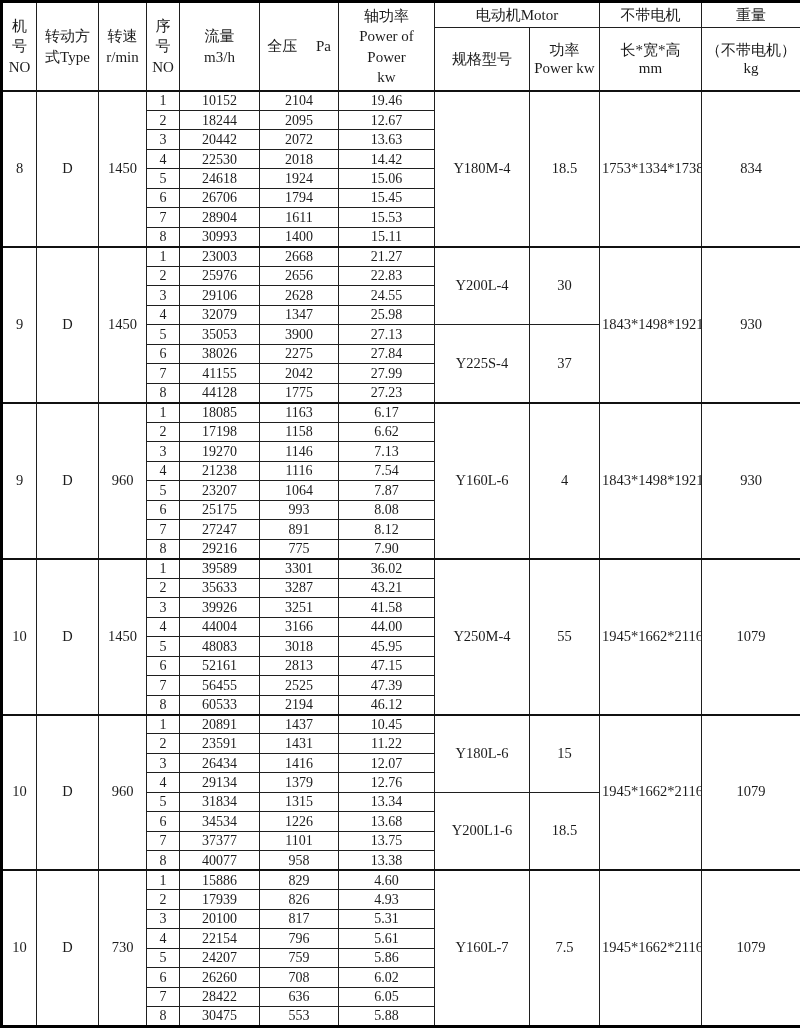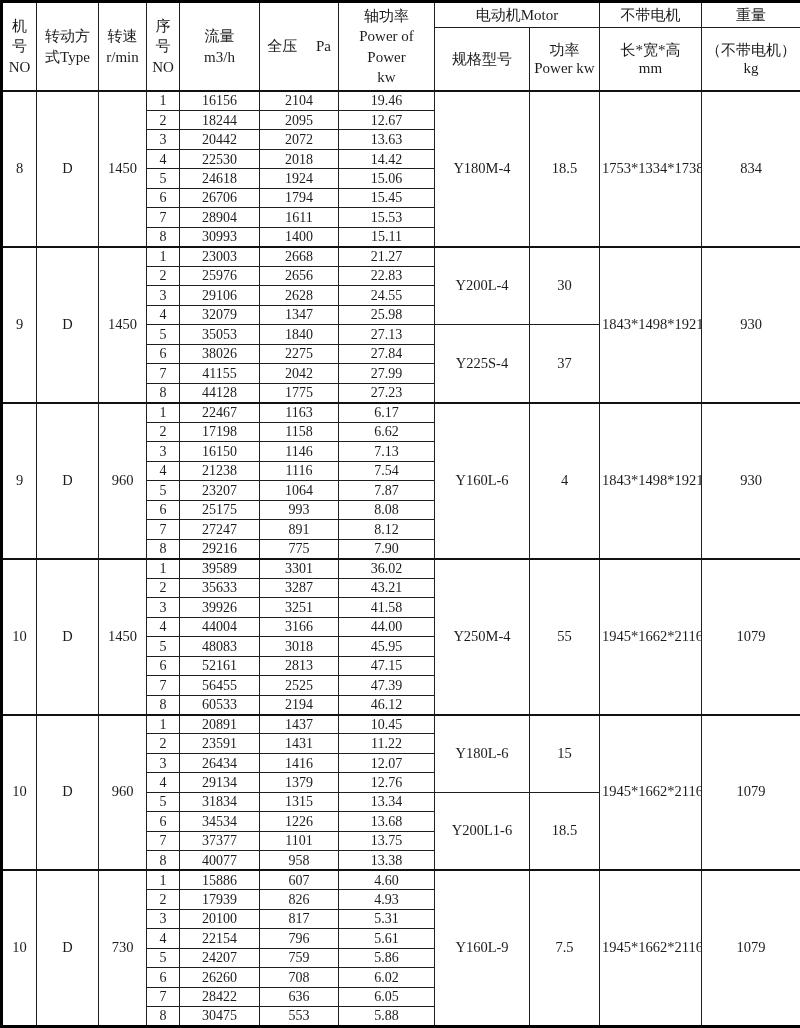--- a/index.html
+++ b/index.html
@@ -83,21 +83,21 @@
       <th>（不带电机）
 kg</th>
     </tr>
   </thead>
   <tbody id="spec-body">
       <tr class="group-start">
         <td rowspan="8" class="merged">8</td>
         <td rowspan="8" class="merged">D</td>
         <td rowspan="8" class="merged">1450</td>
         <td>1</td>
-        <td>16156</td>
+        <td>10152</td>
         <td>2104</td>
         <td>19.46</td>
         <td rowspan="8" class="merged">Y180M-4</td>
         <td rowspan="8" class="merged">18.5</td>
         <td rowspan="8" class="merged">1753*1334*1738</td>
         <td rowspan="8" class="merged">834</td>
       </tr>
       <tr>
         <td>2</td>
         <td>18244</td>
@@ -167,21 +167,21 @@
       </tr>
       <tr>
         <td>4</td>
         <td>32079</td>
         <td>1347</td>
         <td>25.98</td>
       </tr>
       <tr>
         <td>5</td>
         <td>35053</td>
-        <td>1840</td>
+        <td>3900</td>
         <td>27.13</td>
         <td rowspan="4" class="merged">Y225S-4</td>
         <td rowspan="4" class="merged">37</td>
       </tr>
       <tr>
         <td>6</td>
         <td>38026</td>
         <td>2275</td>
         <td>27.84</td>
       </tr>
@@ -195,37 +195,37 @@
         <td>8</td>
         <td>44128</td>
         <td>1775</td>
         <td>27.23</td>
       </tr>
       <tr class="group-start">
         <td rowspan="8" class="merged">9</td>
         <td rowspan="8" class="merged">D</td>
         <td rowspan="8" class="merged">960</td>
         <td>1</td>
-        <td>22467</td>
+        <td>18085</td>
         <td>1163</td>
         <td>6.17</td>
         <td rowspan="8" class="merged">Y160L-6</td>
         <td rowspan="8" class="merged">4</td>
         <td rowspan="8" class="merged">1843*1498*1921</td>
         <td rowspan="8" class="merged">930</td>
       </tr>
       <tr>
         <td>2</td>
         <td>17198</td>
         <td>1158</td>
         <td>6.62</td>
       </tr>
       <tr>
         <td>3</td>
-        <td>16150</td>
+        <td>19270</td>
         <td>1146</td>
         <td>7.13</td>
       </tr>
       <tr>
         <td>4</td>
         <td>21238</td>
         <td>1116</td>
         <td>7.54</td>
       </tr>
       <tr>
@@ -363,23 +363,23 @@
         <td>40077</td>
         <td>958</td>
         <td>13.38</td>
       </tr>
       <tr class="group-start">
         <td rowspan="8" class="merged">10</td>
         <td rowspan="8" class="merged">D</td>
         <td rowspan="8" class="merged">730</td>
         <td>1</td>
         <td>15886</td>
-        <td>607</td>
+        <td>829</td>
         <td>4.60</td>
-        <td rowspan="8" class="merged">Y160L-9</td>
+        <td rowspan="8" class="merged">Y160L-7</td>
         <td rowspan="8" class="merged">7.5</td>
         <td rowspan="8" class="merged">1945*1662*2116</td>
         <td rowspan="8" class="merged">1079</td>
       </tr>
       <tr>
         <td>2</td>
         <td>17939</td>
         <td>826</td>
         <td>4.93</td>
       </tr>

